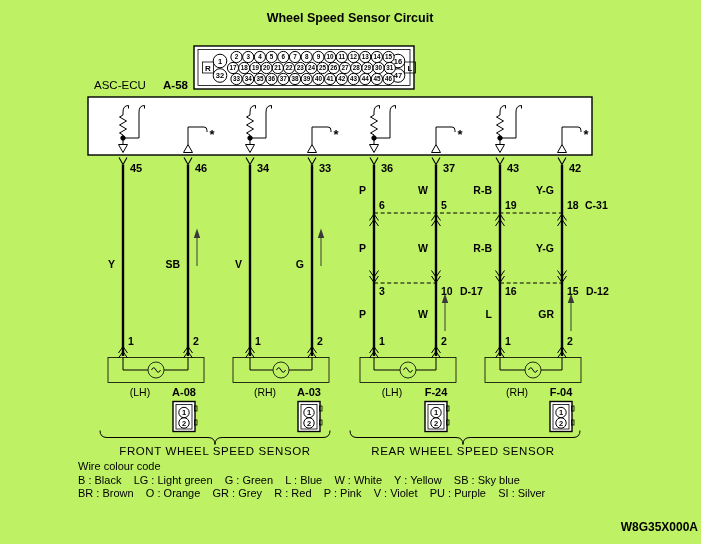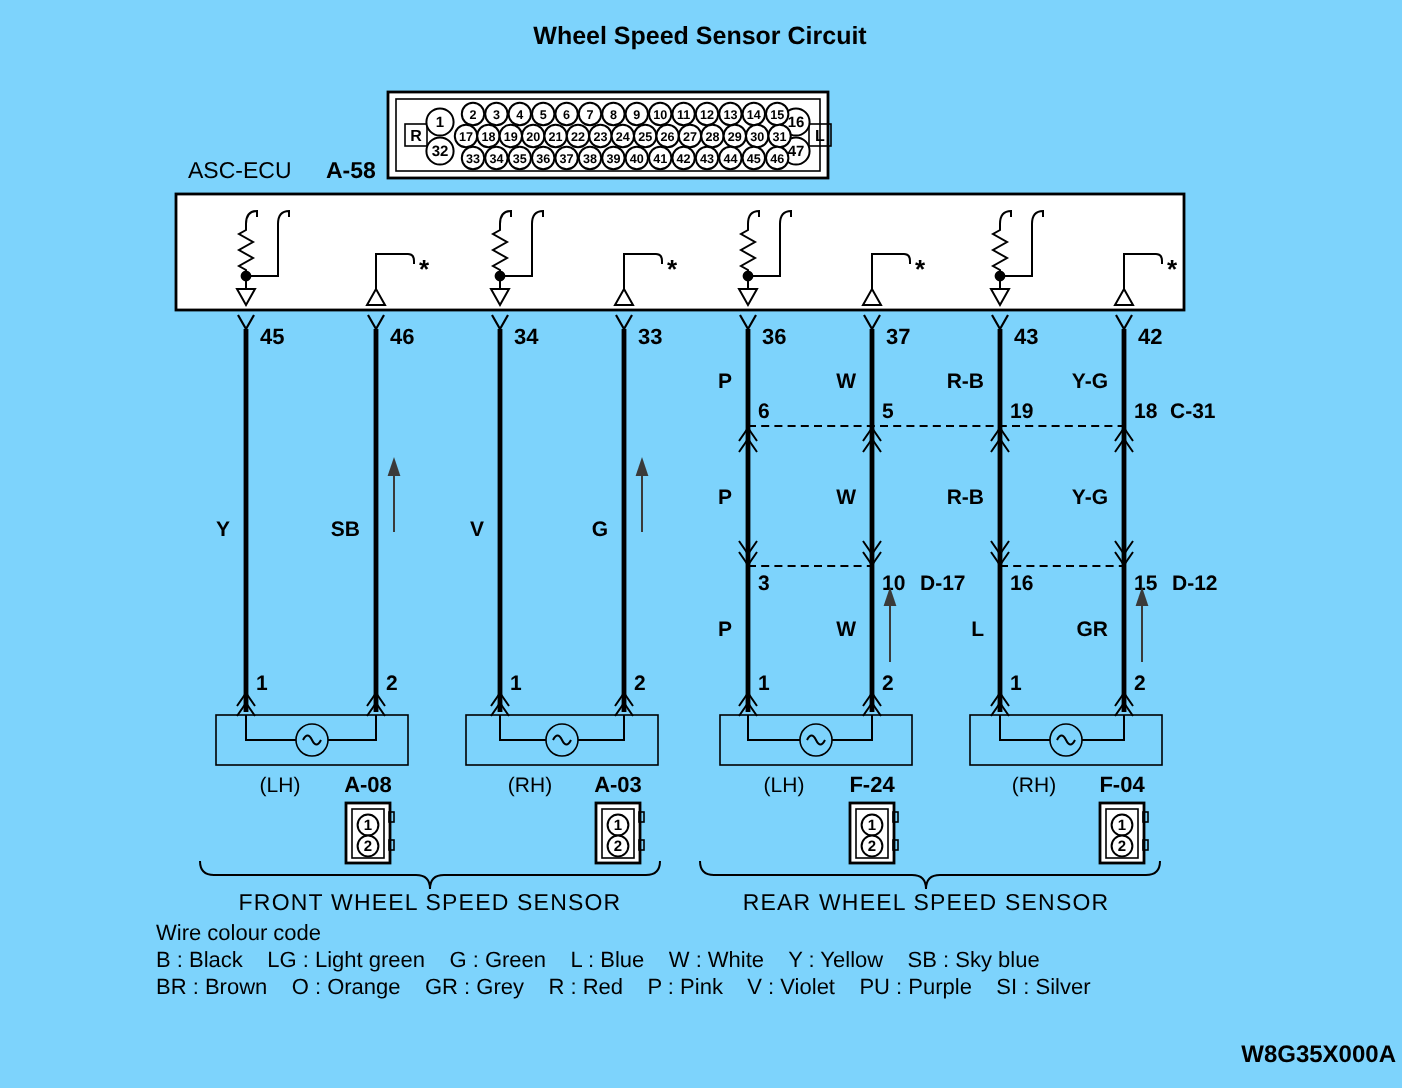--- a/index.html
+++ b/index.html
@@ -1,16 +1,16 @@
 <!DOCTYPE html>
 <html><head>
 <meta charset="utf-8">
 <style>
   html,body{margin:0;padding:0;background:#ffffff;}
-  .canvas{position:relative;width:701px;height:544px;background:#7dd3fc;overflow:hidden;}
+  .canvas{position:relative;width:701px;height:544px;background:#bef264;overflow:hidden;}
   svg{display:block;}
   text{font-family:"Liberation Sans","DejaVu Sans",sans-serif;fill:#000;}
   .t-title{font-size:12.5px;font-weight:bold;text-anchor:middle;}
   .t-ecu{font-size:11.5px;}
   .t-ecu-id{font-size:11.5px;font-weight:bold;}
   .t-pin{font-size:11px;font-weight:bold;}
   .t-lbl{font-size:10.5px;font-weight:bold;}
   .end{text-anchor:end;}
   .mid{text-anchor:middle;}
   .t-reg{font-size:10.5px;}

